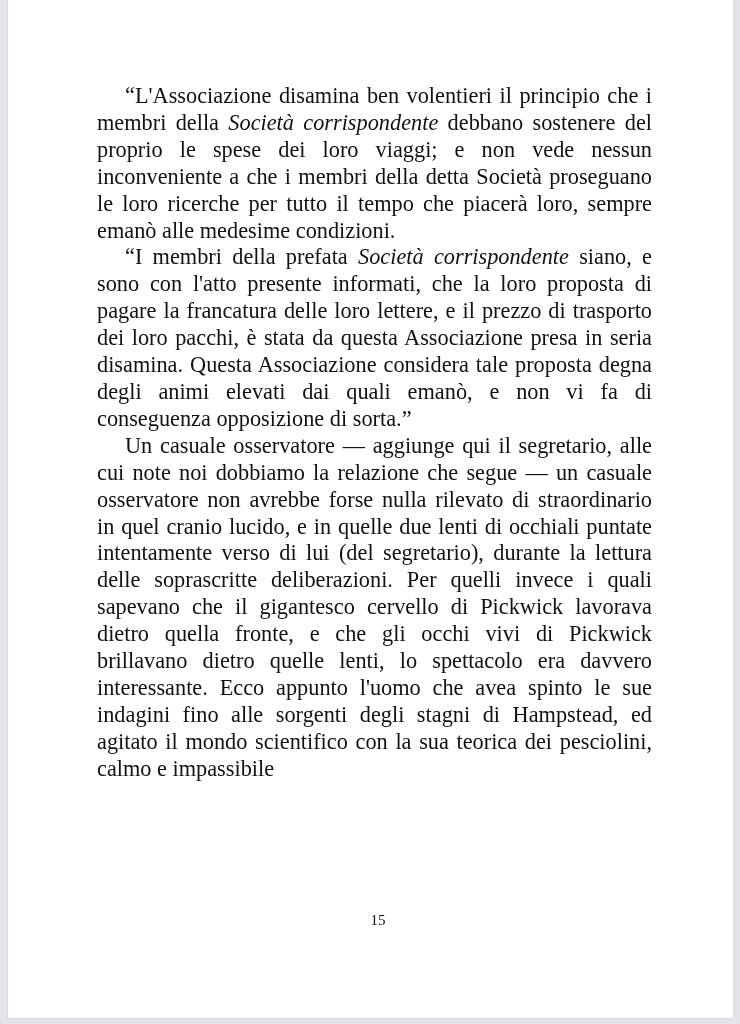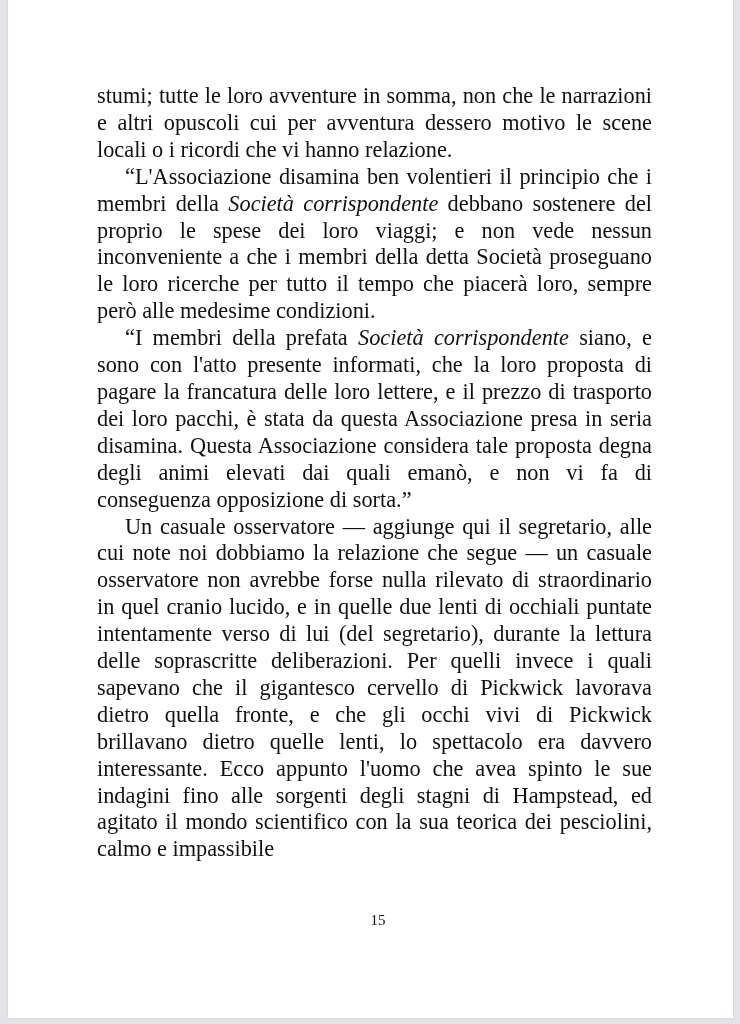--- a/index.html
+++ b/index.html
@@ -33,25 +33,22 @@
     font-family: "Liberation Serif", serif;
     font-size: 15px;
     color: #111111;
   }
 </style>
 </head>
 <body>
 
 <div class="page">
   <div class="text">
-    <p class="first">
-      <span>stumi; tutte le loro avventure in somma, non che le narrazioni e altri opuscoli cui per avventura dessero motivo le scene locali o i ricordi che vi hanno relazione.</span>
-    </p>
     <p>
-      <span>“L'Associazione disamina ben volentieri il principio che i membri della </span><em>Società corrispondente</em><span> debbano sostenere del proprio le spese dei loro viaggi; e non vede nessun inconveniente a che i membri della detta Società proseguano le loro ricerche per tutto il tempo che piacerà loro, sempre però alle medesime condizioni.</span>
+      <span>“L'Associazione disamina ben volentieri il principio che i membri della </span><em>Società corrispondente</em><span> debbano sostenere del proprio le spese dei loro viaggi; e non vede nessun inconveniente a che i membri della detta Società proseguano le loro ricerche per tutto il tempo che piacerà loro, sempre emanò alle medesime condizioni.</span>
     </p>
     <p>
       <span>“I membri della prefata </span><em>Società corrispondente</em><span> siano, e sono con l'atto presente informati, che la loro proposta di pagare la francatura delle loro lettere, e il prezzo di trasporto dei loro pacchi, è stata da questa Associazione presa in seria disamina. Questa Associazione considera tale proposta degna degli animi elevati dai quali emanò, e non vi fa di conseguenza opposizione di sorta.”</span>
     </p>
     <p>
       <span>Un casuale osservatore — aggiunge qui il segretario, alle cui note noi dobbiamo la relazione che segue — un casuale osservatore non avrebbe forse nulla rilevato di straordinario in quel cranio lucido, e in quelle due lenti di occhiali puntate intentamente verso di lui (del segretario), durante la lettura delle soprascritte deliberazioni. Per quelli invece i quali sapevano che il gigantesco cervello di Pickwick lavorava dietro quella fronte, e che gli occhi vivi di Pickwick brillavano dietro quelle lenti, lo spettacolo era davvero interessante. Ecco appunto l'uomo che avea spinto le sue indagini fino alle sorgenti degli stagni di Hampstead, ed agitato il mondo scientifico con la sua teorica dei pesciolini, calmo e impassibile</span>
     </p>
   </div>
   <div class="pagenum">15</div>
 </div>

